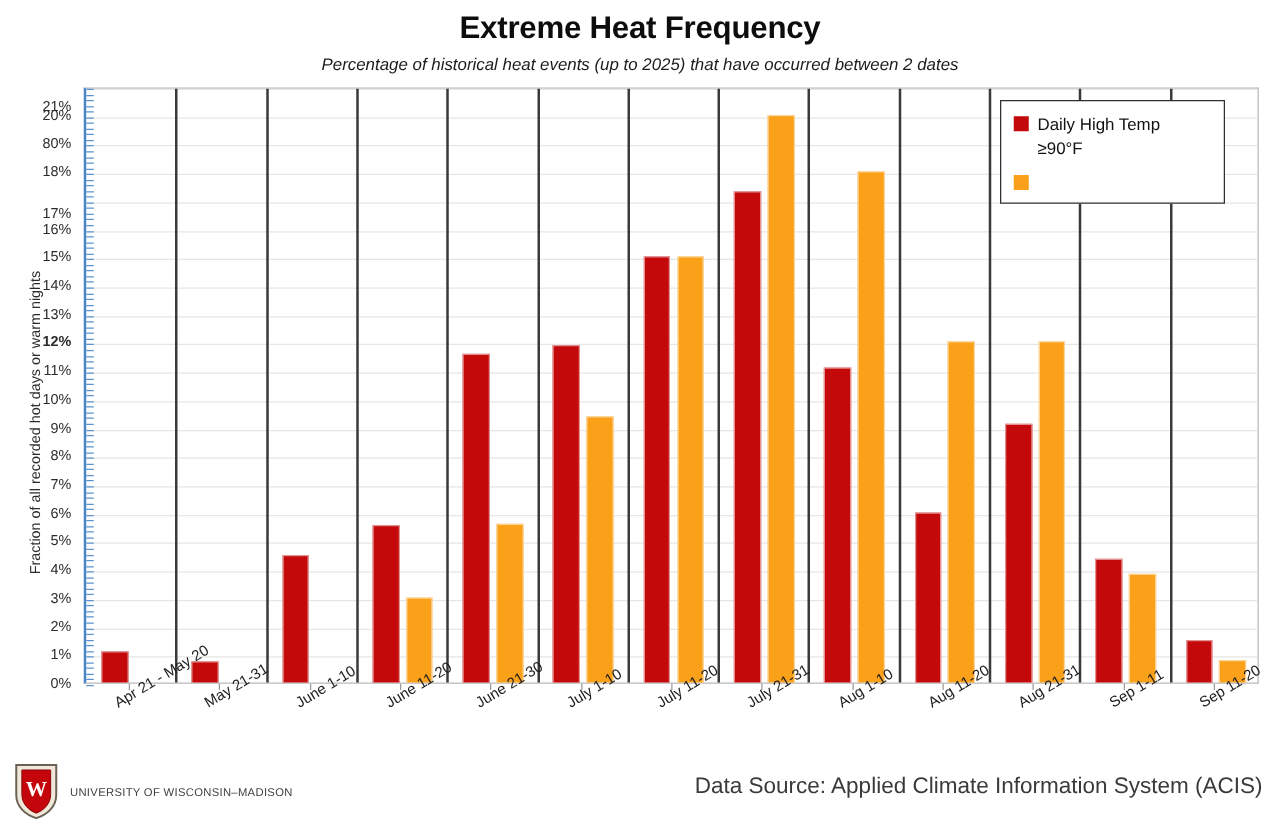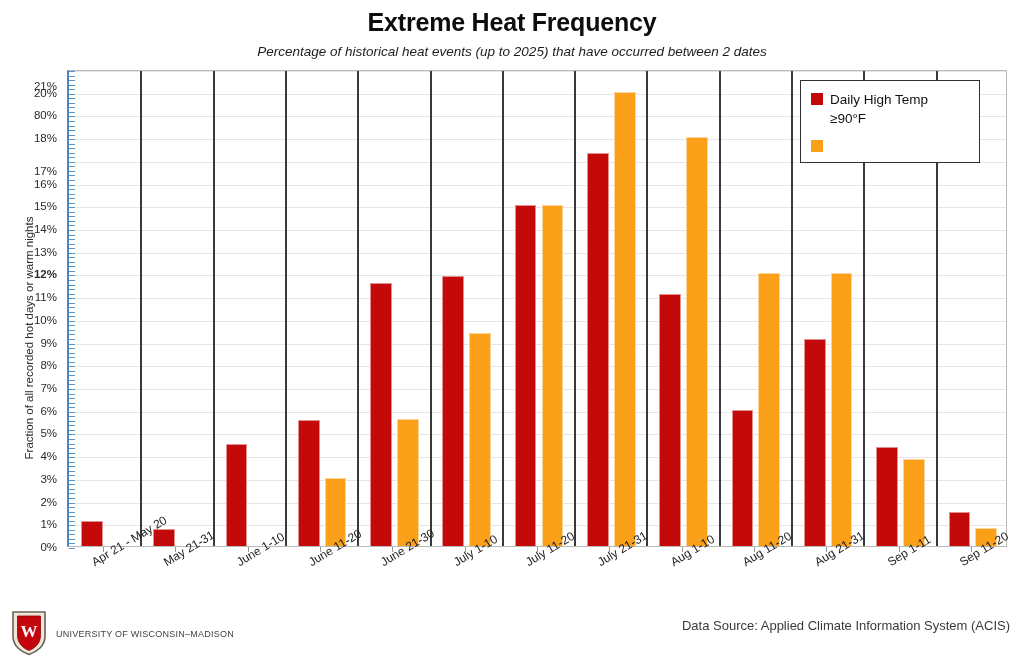--- a/index.html
+++ b/index.html
@@ -193,21 +193,21 @@
   .logo-text-sub {
     font-size: 9px;
     color: #3f3f3f;
     letter-spacing: 0.25px;
     margin-top: 2px;
   }
   .data-source {
     position: absolute;
     right: 14px;
     top: 618px;
-    font-size: 13px;
+    font-size: 18px;
     color: #3a3a3a;
     white-space: nowrap;
   }
 </style>
 </head>
 <body>
 
 <div class="chart-title">Extreme Heat Frequency</div>
 <div class="chart-subtitle">Percentage of historical heat events (up to 2025) that have occurred between 2 dates</div>
 

